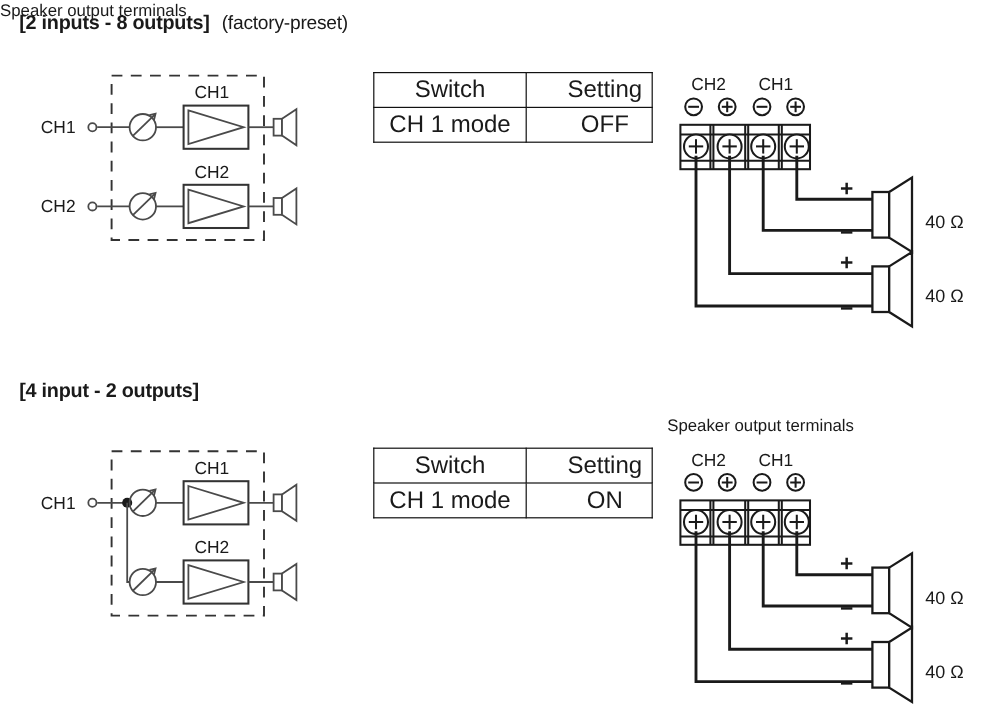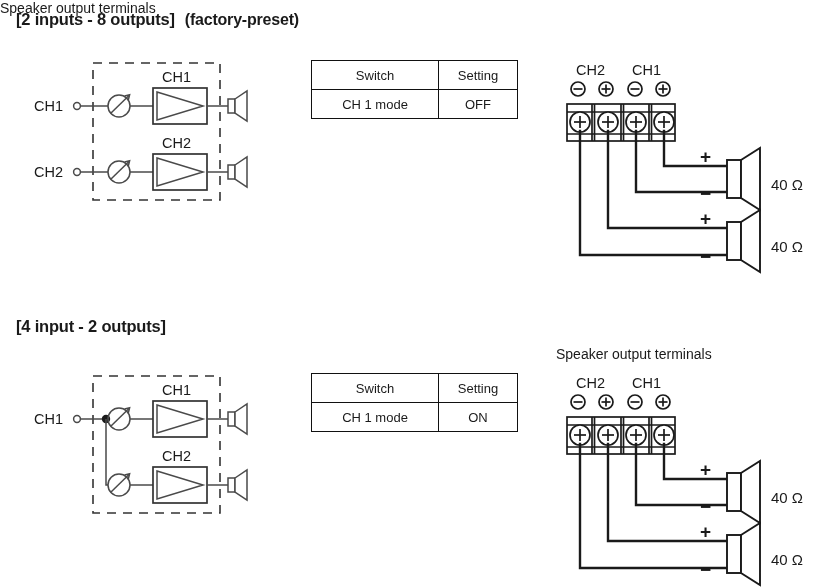--- a/index.html
+++ b/index.html
@@ -26,49 +26,49 @@
   .section-title {
     position: absolute;
     left: 16px;
     top: 10px;
     font-size: 16.5px;
     font-weight: bold;
     letter-spacing: -0.2px;
     white-space: nowrap;
   }
   .section-title .subtitle {
-    font-weight: bold;
+    font-weight: normal;
     font-size: 16px;
     padding-left: 10px;
   }
 
   .svg-layer {
     position: absolute;
     left: 0;
     top: 0;
     width: 830px;
     height: 300px;
   }
 
   
   .switch-table {
     position: absolute;
     border-collapse: collapse;
-    font-size: 13px;
+    font-size: 20px;
   }
   .switch-table td {
     border: 1.6px solid #111;
     text-align: center;
     padding: 0;
     height: 28px;
     vertical-align: middle;
     font-weight: normal;
   }
   .switch-table td.c1 { width: 126px; }
-  .switch-table td.c2 { width: 78px; }
+  .switch-table td.c2 { width: 78px; padding-left: 26px; }
 
   .tbl-top    { left: 311px; top: 60px; }
 
   .terminals-caption {
     position: absolute;
     font-size: 14px;
     white-space: nowrap;
   }
 
   svg text {

